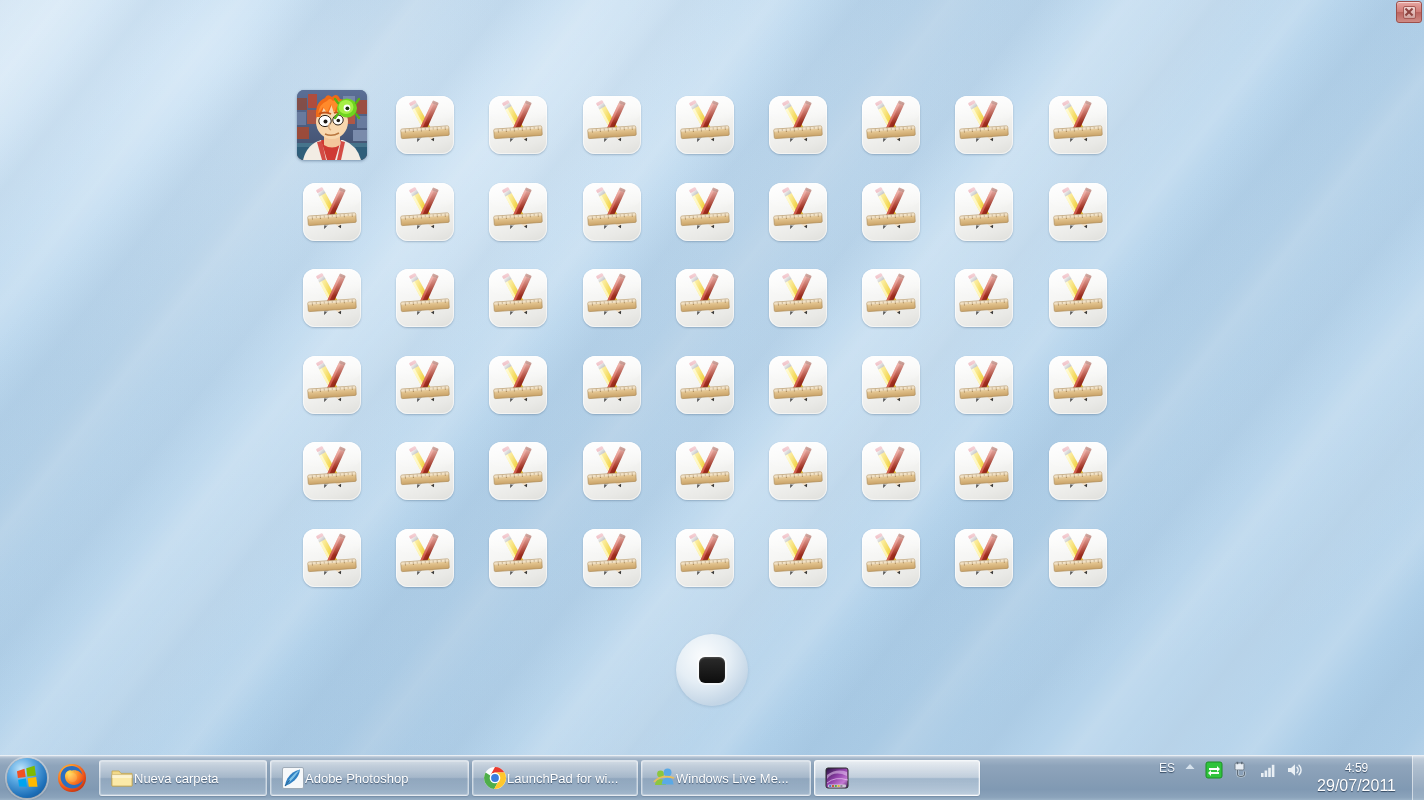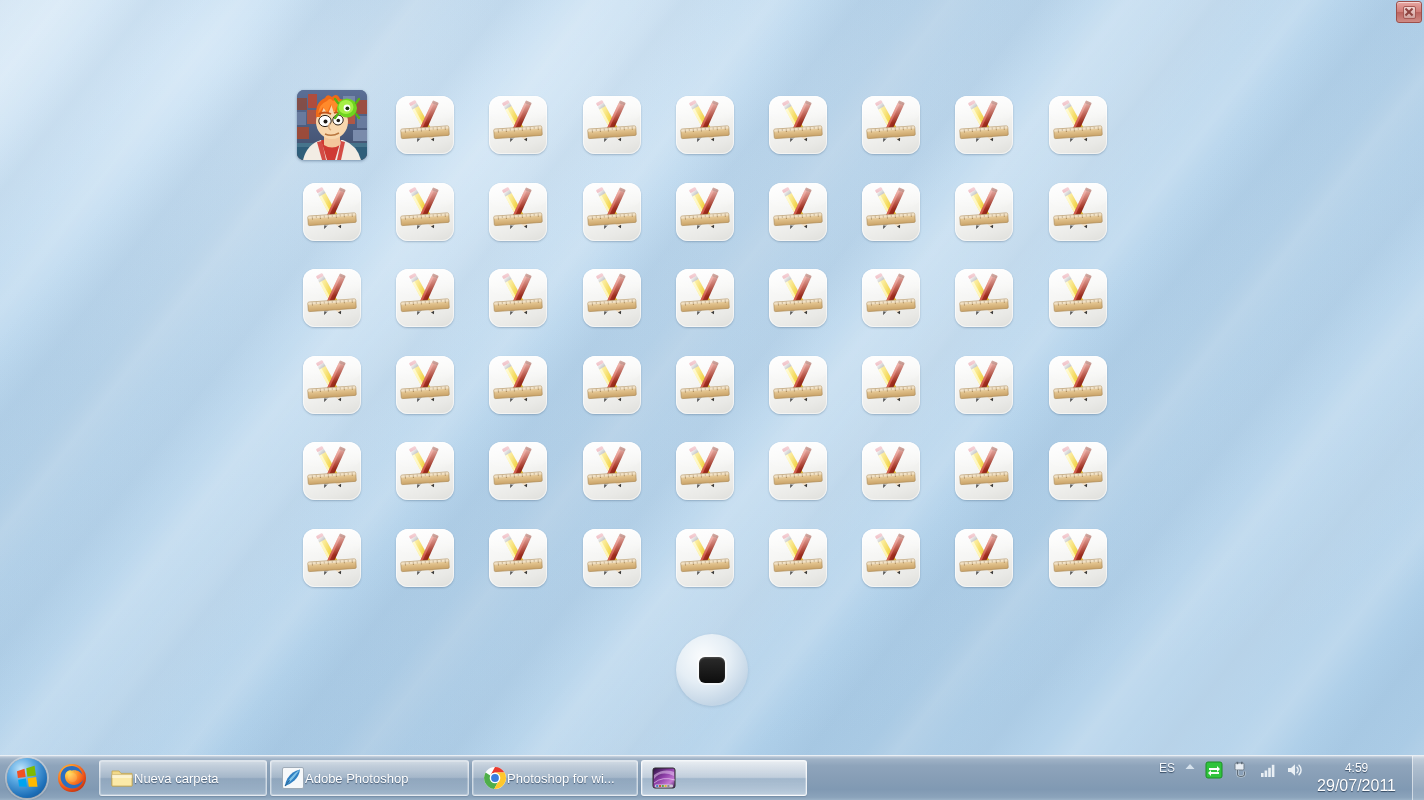--- a/index.html
+++ b/index.html
@@ -3752,21 +3752,33 @@
         <span class="ticon">
           <svg viewBox="0 0 24 24">
         <circle cx="12" cy="12" r="11" fill="#ffffff"></circle>
         <path d="M12 1 A11 11 0 0 1 21.5 6.6 L12 6.6 A5.4 5.4 0 0 0 7.3 9.4 Z" fill="#ea3a2d"></path>
         <path d="M2.6 6.4 A11 11 0 0 0 11.2 23 L15.6 15 A5.4 5.4 0 0 1 7.3 9.4 Z" fill="#4fae4b"></path>
         <path d="M21.5 6.6 A11 11 0 0 1 11.2 23 L15.6 15 A5.4 5.4 0 0 0 12 6.6 Z" fill="#ffc72c"></path>
         <circle cx="12" cy="12" r="5.3" fill="#ffffff"></circle>
         <circle cx="12" cy="12" r="3.9" fill="#3b7ddd"></circle>
       </svg>
         </span>
-        <span class="tlabel">Photoshop for wi...</span>
+        <span class="tlabel">LaunchPad for wi...</span>
+      </div>
+      <div class="tb-btn w4">
+        <span class="ticon">
+          <svg viewBox="0 0 24 24">
+        <circle cx="8.5" cy="8" r="3.4" fill="#8cc63e"></circle>
+        <path d="M3 19 Q3.4 13.2 8.5 13.2 Q13.6 13.2 14 19 Z" fill="#8cc63e"></path>
+        <circle cx="15.6" cy="6.4" r="3.9" fill="#5aa9e6"></circle>
+        <path d="M9.6 18.4 Q10.2 11.6 15.6 11.6 Q21 11.6 21.6 18.4 Z" fill="#5aa9e6"></path>
+        <path d="M2 16 Q9 8 22 12" stroke="#f2c14e" stroke-width="1.8" fill="none" opacity=".9"></path>
+      </svg>
+        </span>
+        <span class="tlabel">Windows Live Me...</span>
       </div>
       <div class="tb-btn w5 active">
         <span class="ticon">
           <svg viewBox="0 0 24 24">
         <defs>
           <linearGradient id="aur" x1="0" y1="0" x2="1" y2="1">
             <stop offset="0%" stop-color="#2a1340"></stop>
                 <stop offset="45%" stop-color="#8e3fa8"></stop>
             <stop offset="75%" stop-color="#c57ad4"></stop>
                 <stop offset="100%" stop-color="#3a1b52"></stop>

